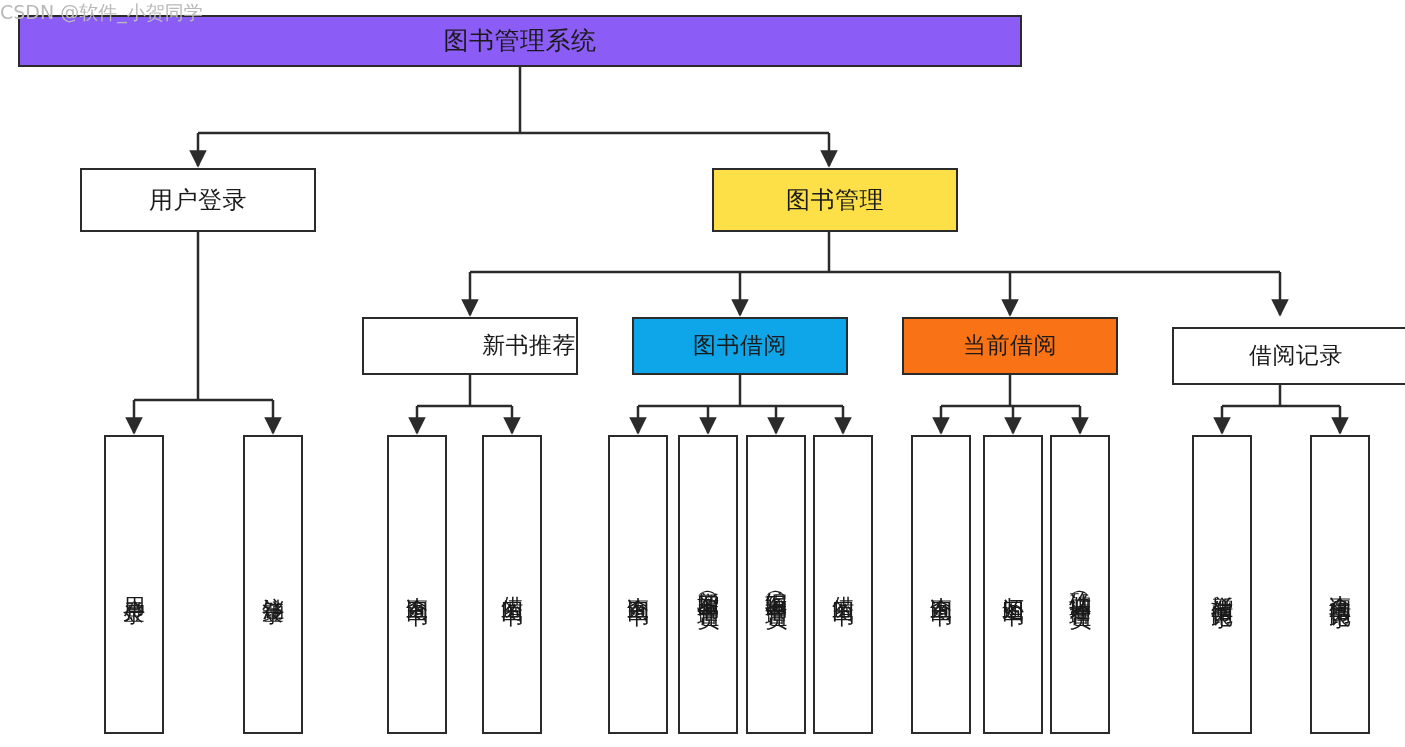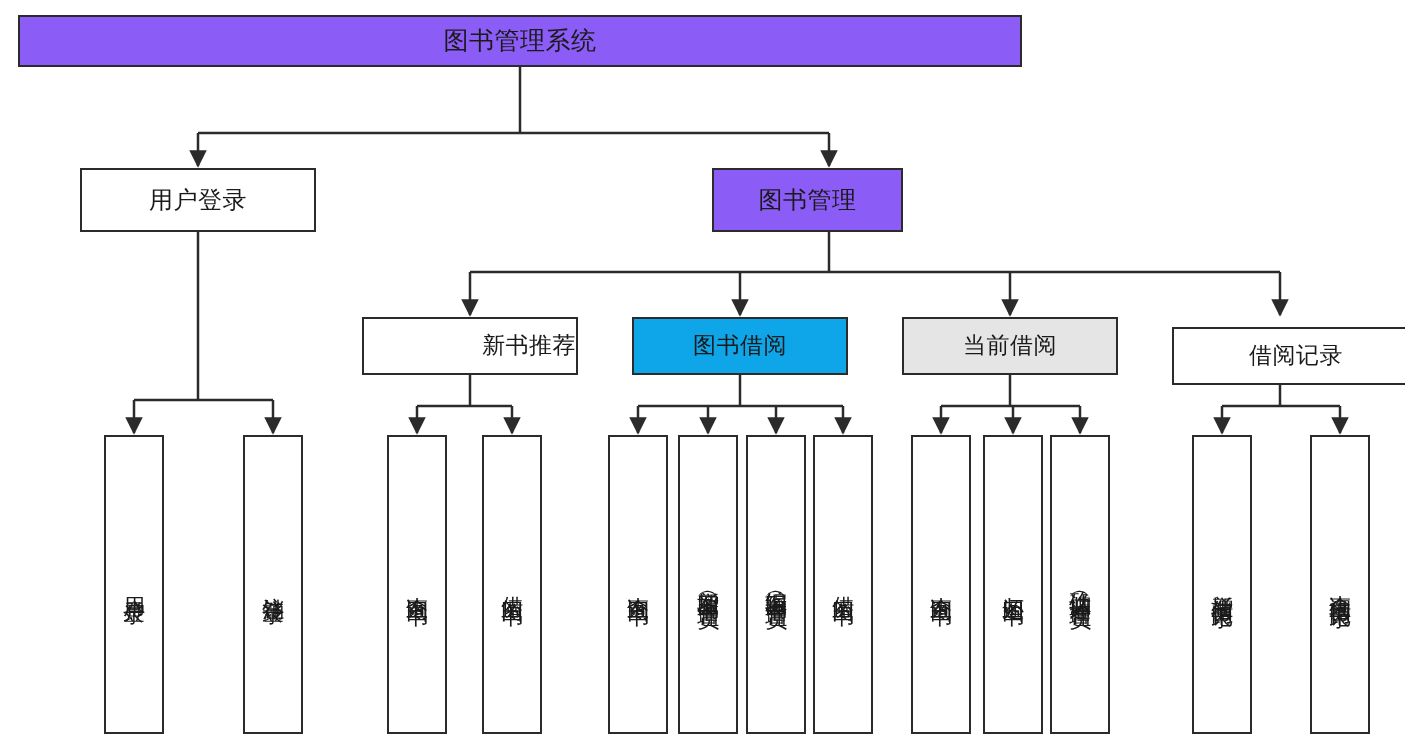--- a/index.html
+++ b/index.html
@@ -111,30 +111,30 @@
       </g>
   </svg>
 
   <div id="node-layer">
       <div class="node horiz node-root" style="left: 18px; top: 15px; width: 1004px; height: 52px; border-color: rgb(43, 43, 43); background: #8b5cf6;">
         <span class="label">图书管理系统</span>
       </div>
       <div class="node horiz node-l1" style="left: 80px; top: 168px; width: 236px; height: 64px; border-color: rgb(43, 43, 43); background: rgb(255, 255, 255);">
         <span class="label">用户登录</span>
       </div>
-      <div class="node horiz node-l1" style="left: 712px; top: 168px; width: 191px; height: 64px; border-color: rgb(43, 43, 43); background: #8b5cf6;">
+      <div class="node horiz node-l1" style="left: 712px; top: 168px; width: 246px; height: 64px; border-color: rgb(43, 43, 43); background: #fde047;">
         <span class="label">图书管理</span>
       </div>
       <div class="node horiz node-l2" style="left: 362px; top: 317px; width: 216px; height: 58px; border-color: rgb(43, 43, 43); background: rgb(255, 255, 255); justify-content: flex-end;">
         <span class="label">新书推荐</span>
       </div>
       <div class="node horiz node-l2" style="left: 632px; top: 317px; width: 216px; height: 58px; border-color: rgb(43, 43, 43); background: #0ea5e9;">
         <span class="label">图书借阅</span>
       </div>
-      <div class="node horiz node-l2" style="left: 902px; top: 317px; width: 216px; height: 58px; border-color: rgb(43, 43, 43); background: #e5e5e5;">
+      <div class="node horiz node-l2" style="left: 902px; top: 317px; width: 216px; height: 58px; border-color: rgb(43, 43, 43); background: #f97316;">
         <span class="label">当前借阅</span>
       </div>
       <div class="node horiz node-l2" style="left: 1172px; top: 327px; width: 248px; height: 58px; border-color: rgb(43, 43, 43); background: rgb(255, 255, 255);">
         <span class="label">借阅记录</span>
       </div>
       <div class="node vert node-leaf" style="left: 104px; top: 435px; width: 60px; height: 299px; border-color: rgb(43, 43, 43); background: rgb(255, 255, 255);">
         <span class="label">用户登录</span>
       </div>
       <div class="node vert node-leaf" style="left: 243px; top: 435px; width: 60px; height: 299px; border-color: rgb(43, 43, 43); background: rgb(255, 255, 255);">
         <span class="label">注销登录</span>
@@ -167,13 +167,14 @@
         <span class="label">确认归还（管理员）</span>
       </div>
       <div class="node vert node-leaf" style="left: 1192px; top: 435px; width: 60px; height: 299px; border-color: rgb(43, 43, 43); background: rgb(255, 255, 255);">
         <span class="label">新增借阅记录</span>
       </div>
       <div class="node vert node-leaf" style="left: 1310px; top: 435px; width: 60px; height: 299px; border-color: rgb(43, 43, 43); background: rgb(255, 255, 255);">
         <span class="label">查询借阅记录</span>
       </div>
     </div>
 
+  <div class="watermark">CSDN @软件_小贺同学</div>
 </div>
 
 </body></html>

